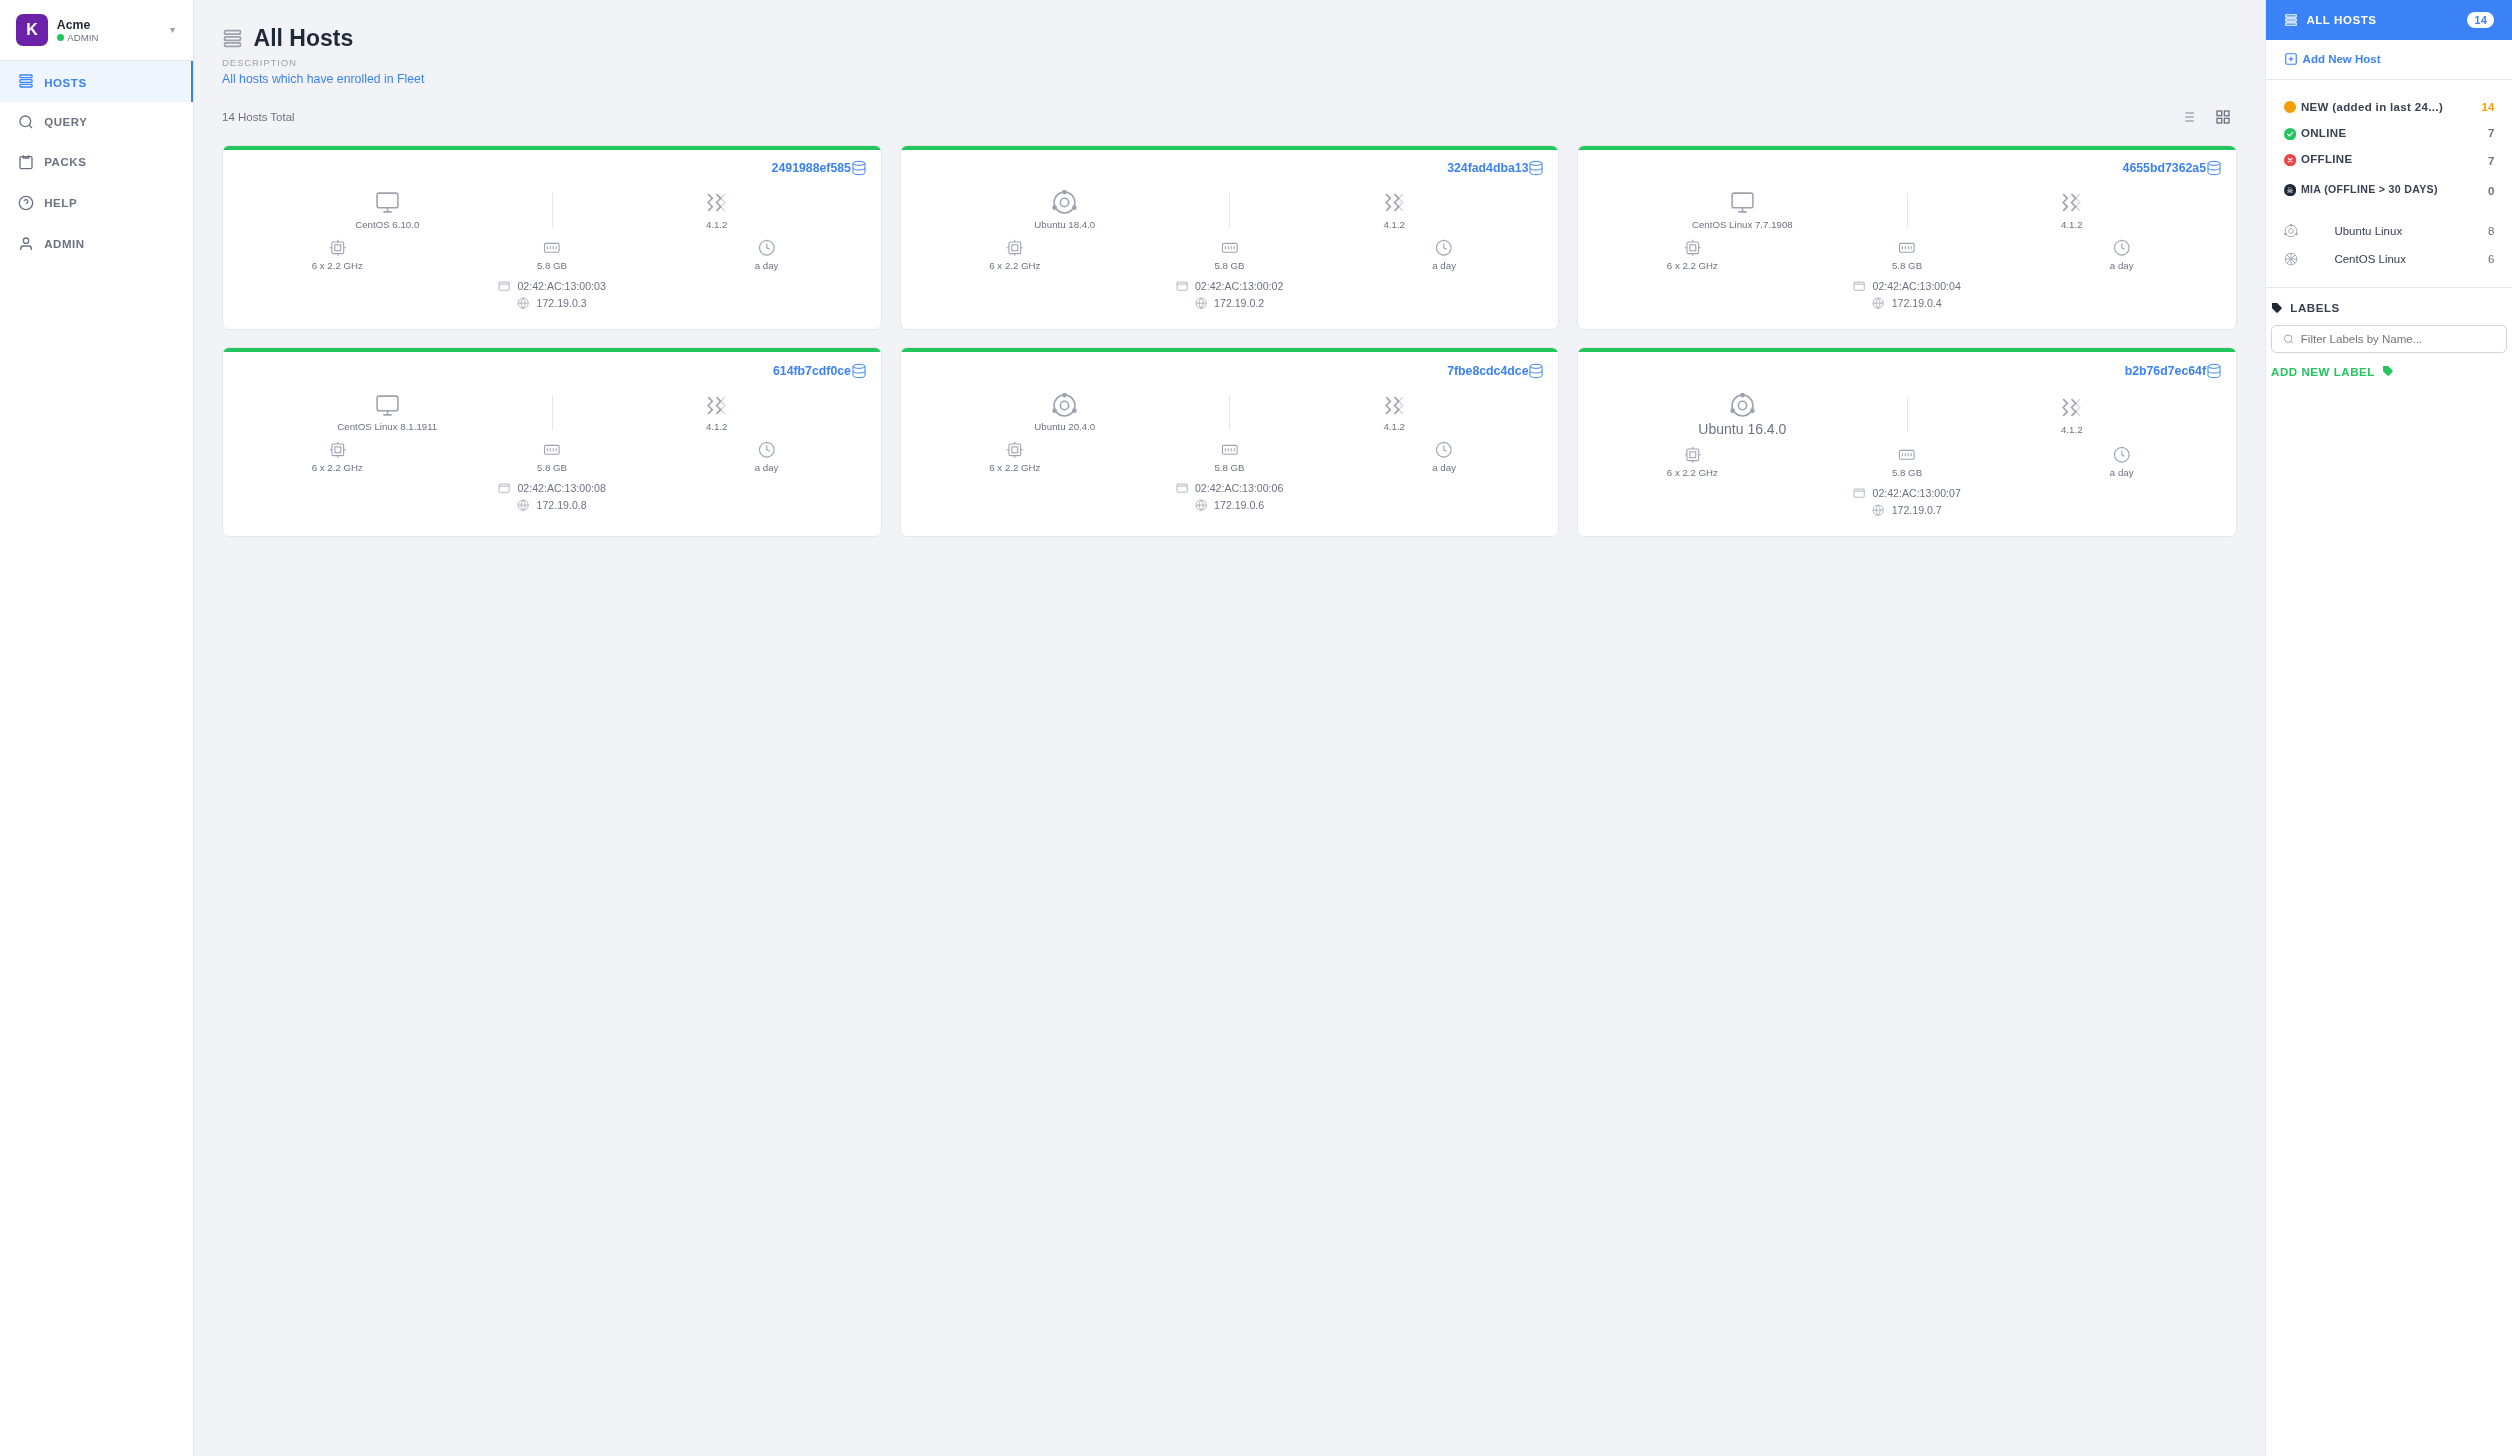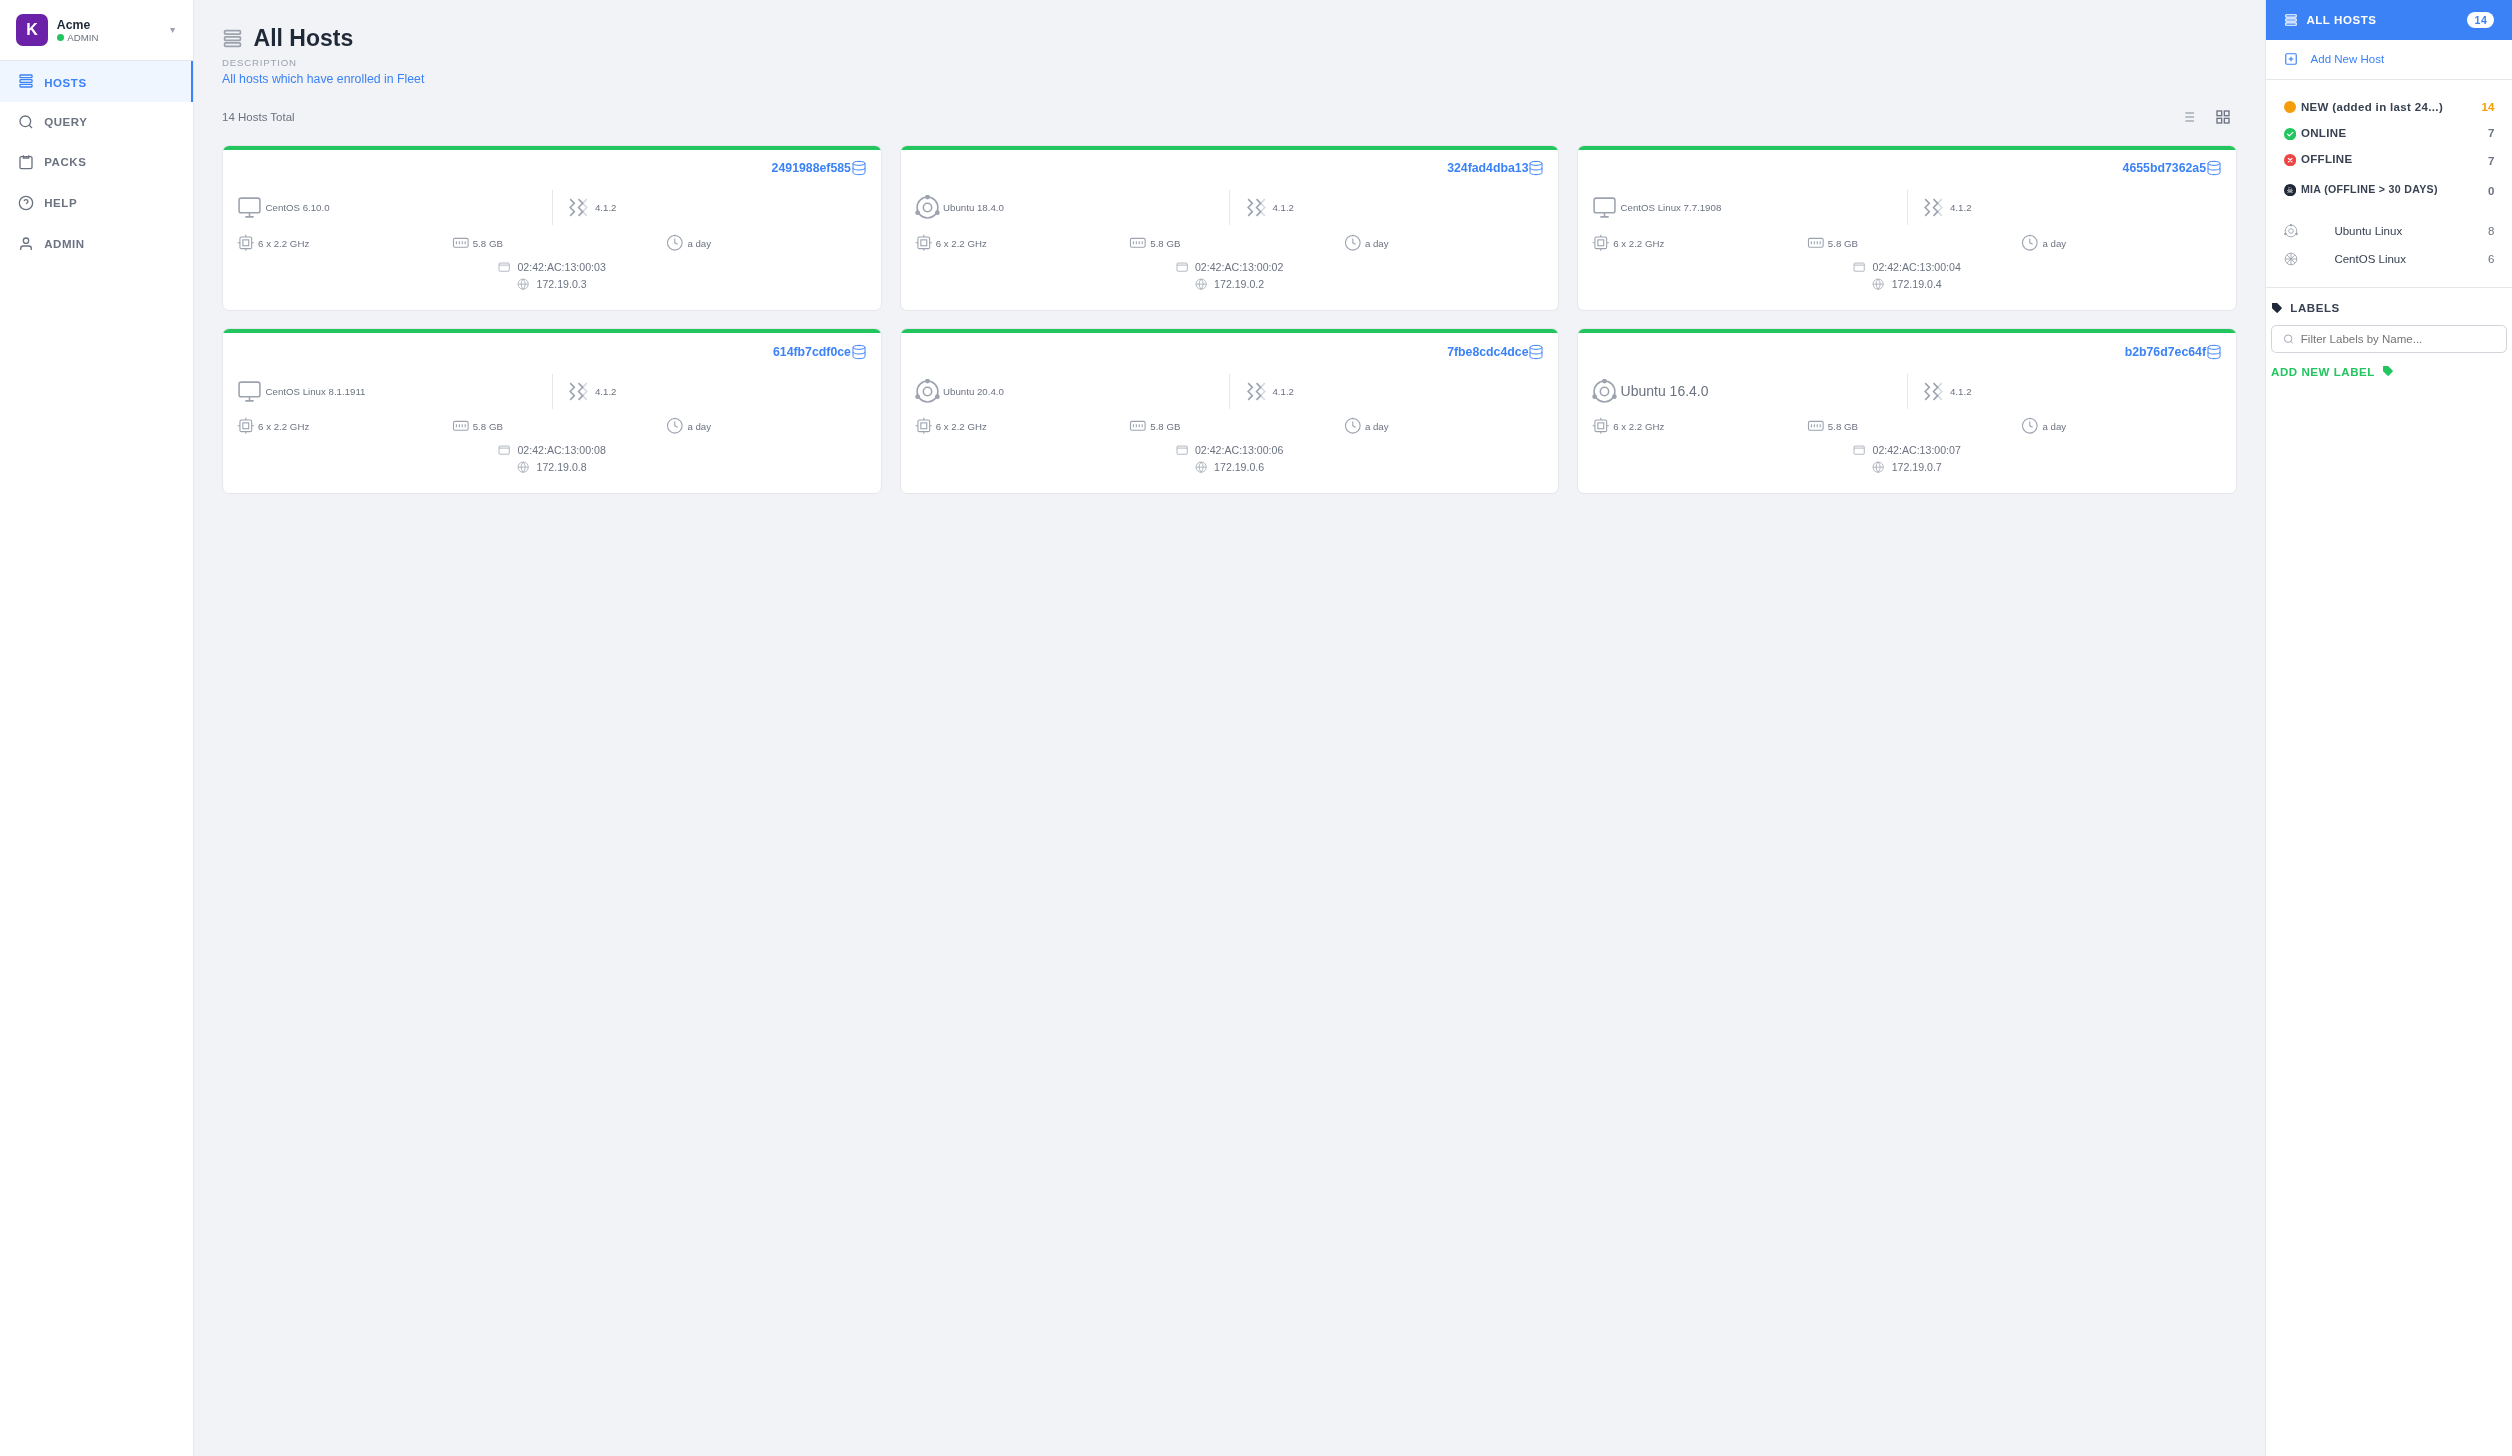--- a/index.html
+++ b/index.html
@@ -104,21 +104,21 @@
     }
     .host-name { color: #3b82f6; font-size: 12.3px; font-weight: 600; }
 
     .host-card-body { padding: 7px 14px 14px; }
 
     .host-info-row {
       display: flex; align-items: center; gap: 14px;
       margin-bottom: 8.8px;
     }
     .host-info-item {
-      display: flex; flex-direction: row; align-items: center;
+      display: flex; flex-direction: column; align-items: center;
       font-size: 9.7px; color: #6b7280; gap: 3.5px;
       flex: 1;
     }
     .host-info-item svg { color: #9ca3af; }
 
     .host-detail-row {
       display: flex; align-items: center; gap: 7px;
       font-size: 10.6px; color: #6b7280; margin-bottom: 5.3px;
       justify-content: center;
     }
@@ -147,26 +147,26 @@
     .badge {
       background: #fff;
       color: #3b82f6;
       border-radius: 10.6px;
       padding: 1.8px 7px;
       font-size: 10.6px;
       font-weight: 700;
     }
 
     .right-panel-action {
-      display: flex; align-items: center; gap: 13px;
+      display: flex; align-items: center; gap: 5px;
       padding: 12.3px 17.6px;
       border-bottom: 0.9px solid #e5e7eb;
       cursor: pointer;
       color: #3b82f6;
-      font-size: 11.5px; font-weight: 400;
+      font-size: 11.5px; font-weight: 700;
     }
 
     .filter-section { padding: 14px 17.6px; }
 
     .filter-item {
       display: flex; align-items: center; justify-content: space-between;
       padding: 7px 0;
       cursor: pointer;
     }
     .filter-item-left { display: flex; align-items: flex-start; gap: 5px; }

